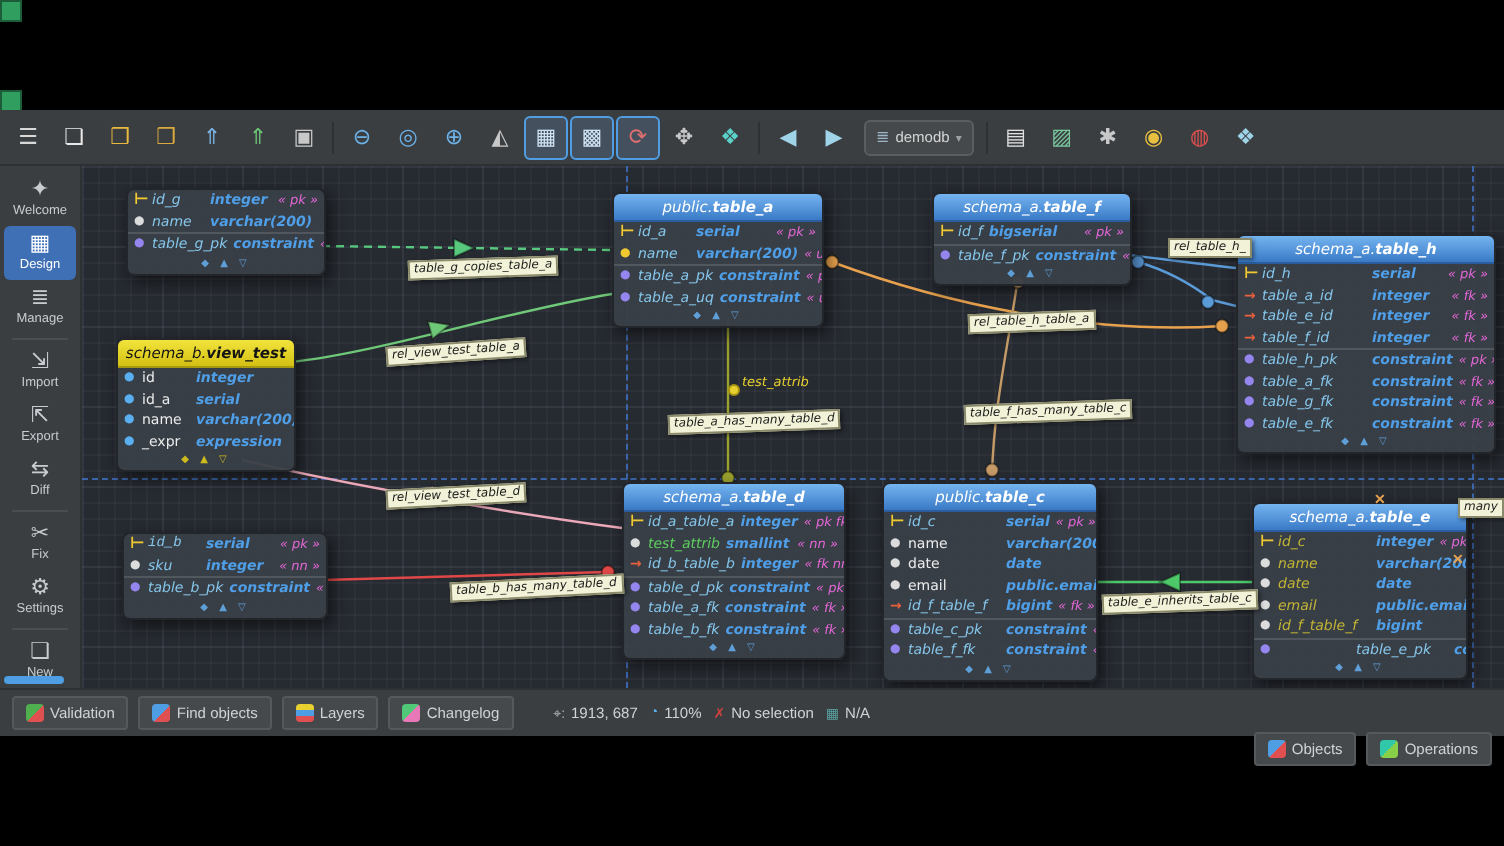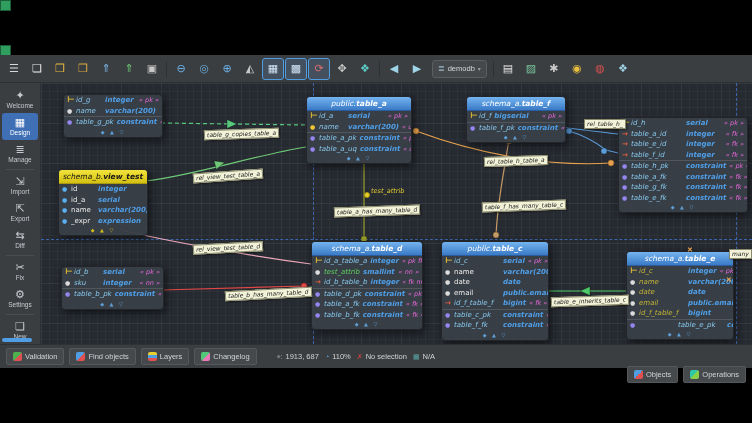--- a/index.html
+++ b/index.html
@@ -229,21 +229,21 @@
             <div class="frow">
               <span class="fi colb">●</span>
               <span class="fname plain" style="min-width: 24px;">_expr</span>
               <span class="ftype">expression</span>
             </div>
             <div class="tfoot yellow">◆ ▲ ▽</div>
           </div>
           <div class="tbl" style="left: 20px; top: 183px; width: 101px;">
             <div class="frow">
               <span class="fi pk">⊢</span>
-              <span class="fname" style="min-width: 26px;">id_b</span>
+              <span class="fname" style="min-width: 26px; font-family: Liberation Mono, monospace;">id_b</span>
               <span class="ftype">serial</span>
               <span class="fbadge">« pk »</span>
             </div>
             <div class="frow">
               <span class="fi col">●</span>
               <span class="fname" style="min-width: 26px;">sku</span>
               <span class="ftype">integer</span>
               <span class="fbadge">« nn »</span>
             </div>
             <div class="frow sep">
@@ -292,20 +292,21 @@
             </div>
             <div class="frow sep">
               <span class="fi con">●</span>
               <span class="fname">table_f_pk</span>
               <span class="ftype">constraint</span>
               <span class="fbadge">« pk »</span>
             </div>
             <div class="tfoot">◆ ▲ ▽</div>
           </div>
           <div class="tbl" style="left: 577px; top: 34px; width: 128px;">
+            <div class="tbl-h"><span class="schema">schema_a.</span><span class="tname">table_h</span></div>
             <div class="frow">
               <span class="fi pk">⊢</span>
               <span class="fname" style="min-width: 52px;">id_h</span>
               <span class="ftype">serial</span>
               <span class="fbadge">« pk »</span>
             </div>
             <div class="frow">
               <span class="fi fk">→</span>
               <span class="fname" style="min-width: 52px;">table_a_id</span>
               <span class="ftype">integer</span>

